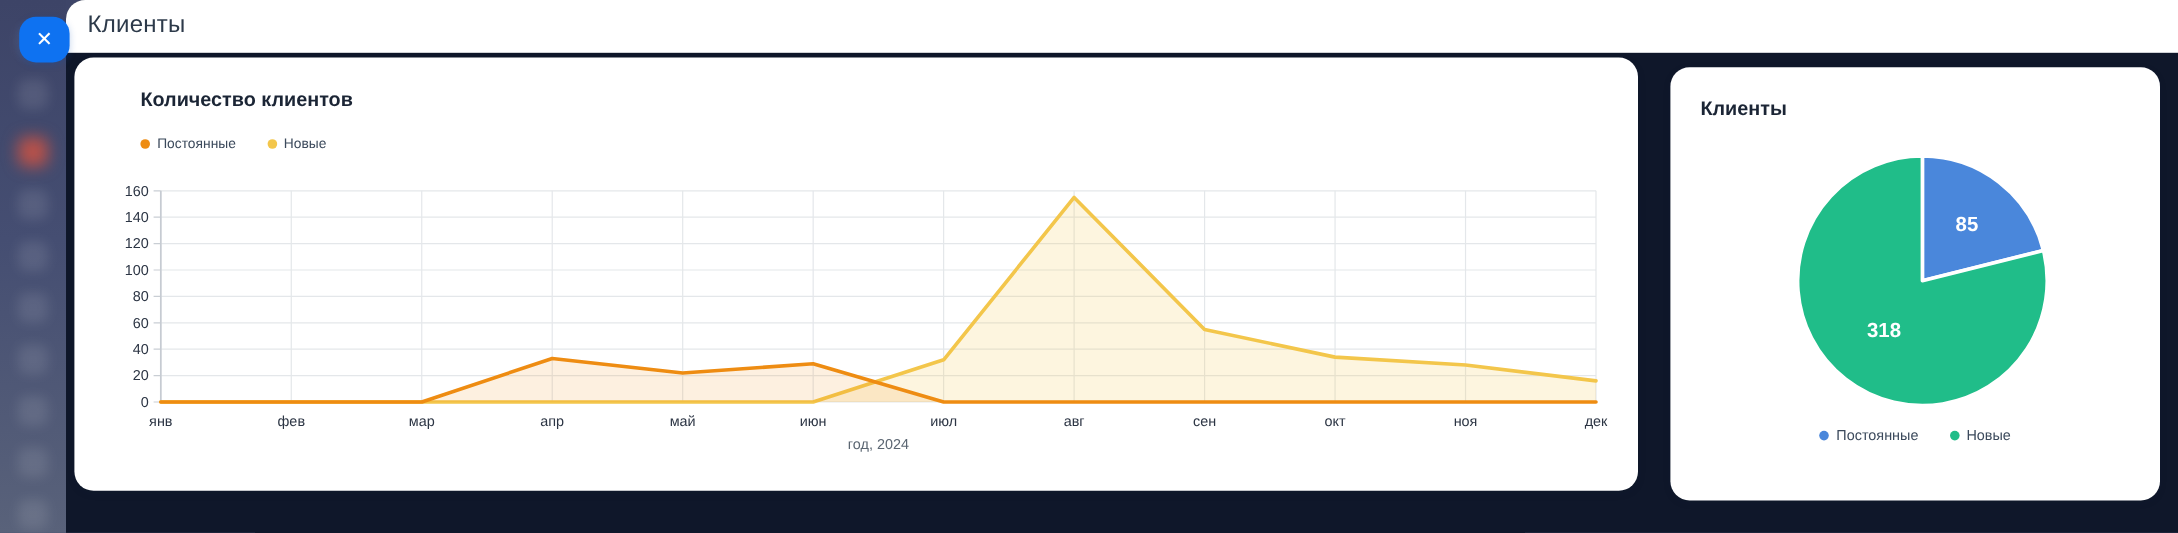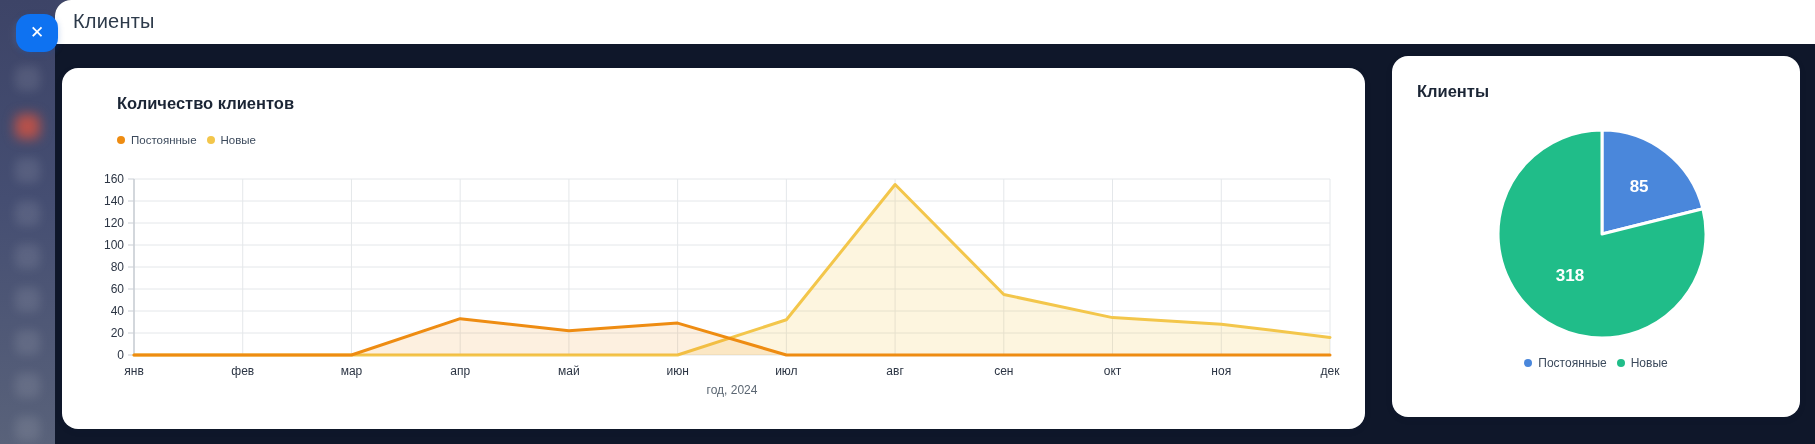--- a/index.html
+++ b/index.html
@@ -20,28 +20,28 @@
   .page-title { position:absolute; left:18px; top:10px; font-size:20px; font-weight:500;
     color:#2d3a4a; letter-spacing:0.2px; }
 
   .close-btn { position:absolute; left:16px; top:14px; width:42px; height:38px;
     background:#0e72f1; border:none; border-radius:14px; z-index:5; cursor:pointer;
     color:#ffffff; font-size:17px; line-height:38px; text-align:center; font-weight:500;
     box-shadow:0 2px 6px rgba(14,80,180,0.25); }
 
   .card { position:absolute; background:#ffffff; border-radius:16px;
     box-shadow:0 2px 8px rgba(28,40,65,0.05); }
-  .card-line { left:7px; top:68px; width:1303px; height:361px; }
+  .card-line { left:7px; top:48px; width:1303px; height:361px; }
   .card-pie  { left:1337px; top:56px; width:408px; height:361px; }
 
   .card-title { position:absolute; left:55px; top:26px; font-size:16.5px; font-weight:700;
     color:#1b2535; }
   .card-pie .card-title { left:25px; }
 
-  .legend { position:absolute; display:flex; align-items:center; gap:10px; }
+  .legend { position:absolute; display:flex; align-items:center; gap:26px; }
   .legend-line { left:55px; top:66px; }
   .legend-pie { left:0; right:0; top:300px; justify-content:center; }
   .legend-item { display:flex; align-items:center; gap:6px; cursor:pointer; }
   .legend-dot { width:8px; height:8px; border-radius:50%; flex:0 0 auto; }
   .legend-label { font-size:11.5px; color:#3c4a5c; }
   .legend-pie .legend-label { font-size:12px; }
 
   svg.chart { position:absolute; left:0; top:0; }
 </style>
 </head>

